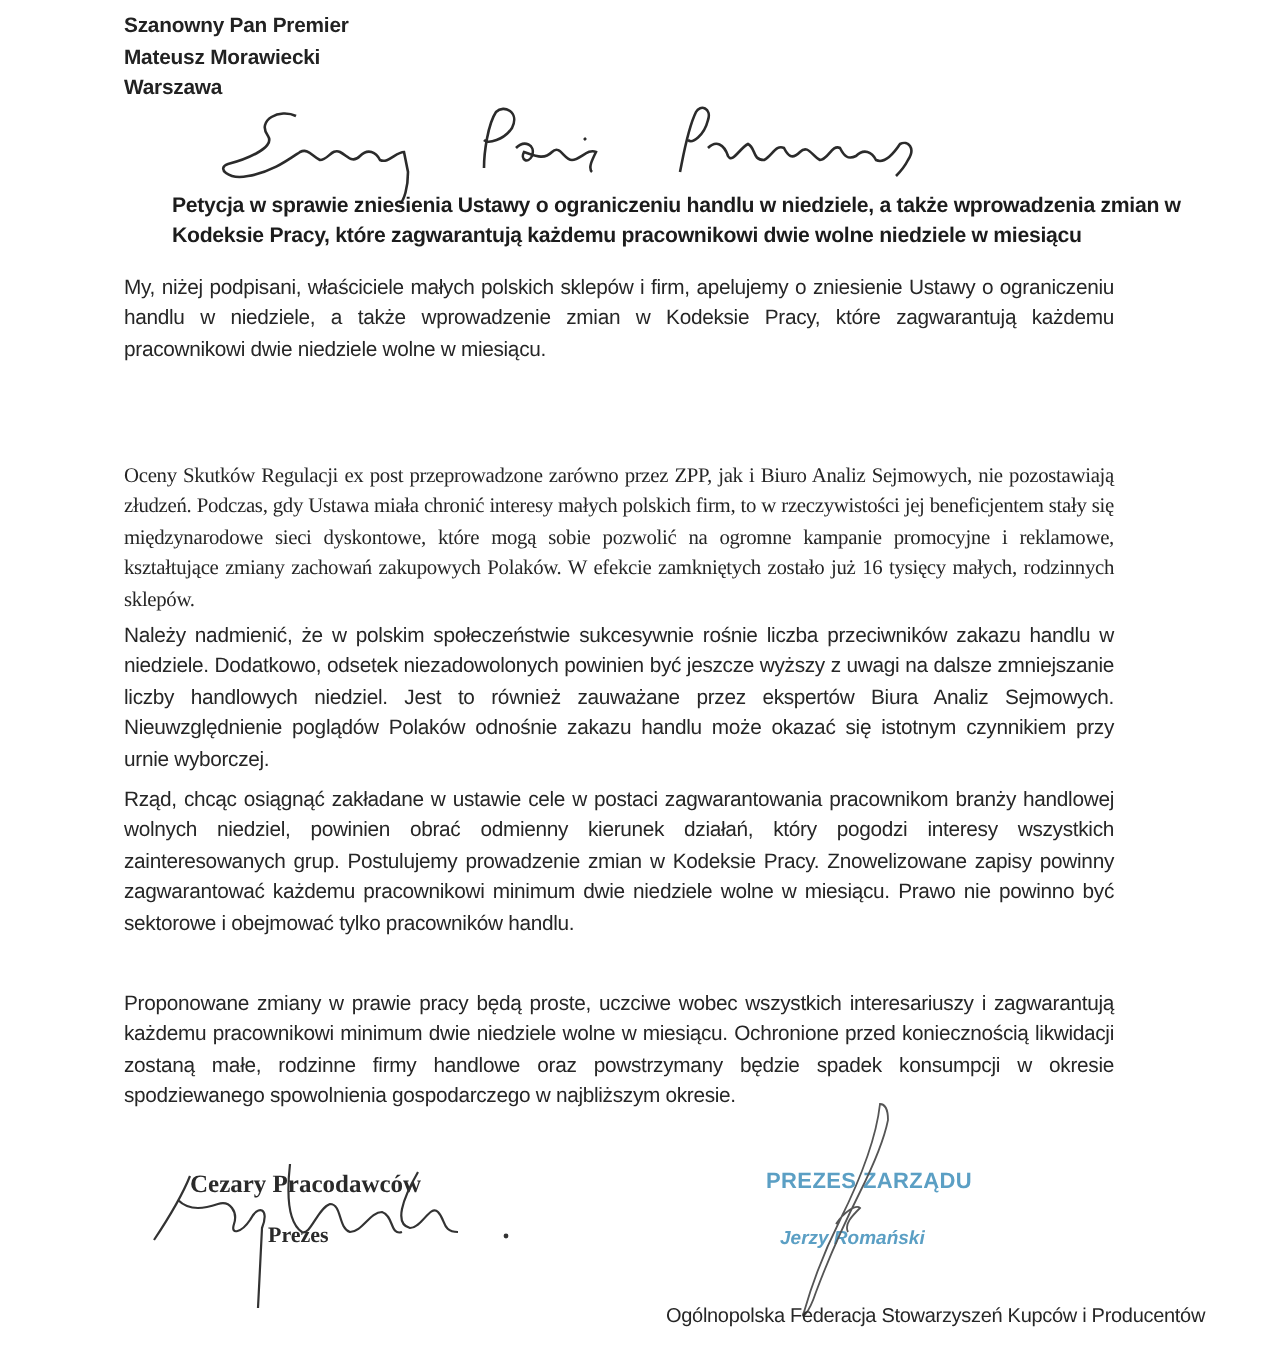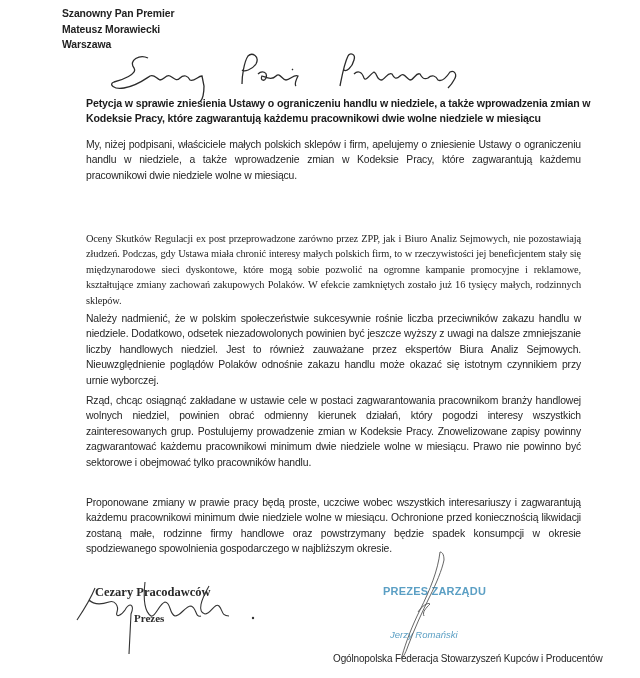--- a/index.html
+++ b/index.html
@@ -53,21 +53,20 @@
     }
     .body-text {
       position: absolute;
       left: 62px;
       width: 495px;
       font-size: 10.4px;
       line-height: 15.4px;
       text-align: justify;
       color: #262626;
       letter-spacing: -0.15px;
-      margin-left: 24px;
     }
     .p1 { top: 137px; }
     .p2 { top: 187px; }
     .p3 { top: 231px; font-family: Liberation Serif, serif; }
     .p4 { top: 311px; }
     .p5 { top: 393px; }
     .p6 { top: 495px; }
     .sig-left {
       position: absolute;
       left: 75px;
@@ -113,24 +112,23 @@
       color: #5b9fc4;
       white-space: nowrap;
       letter-spacing: 0.2px;
     }
     .stamp-name {
       position: absolute;
       left: 390px;
       top: 614px;
       font-size: 9.5px;
       font-style: italic;
-      font-weight: normal;
+      font-weight: bold;
       color: #5b9fc4;
       white-space: nowrap;
-      margin-top: 15px;
     }
     .sig-right {
       position: absolute;
       left: 380px;
       top: 550px;
       width: 100px;
       height: 110px;
     }
     .org-right {
       position: absolute;

